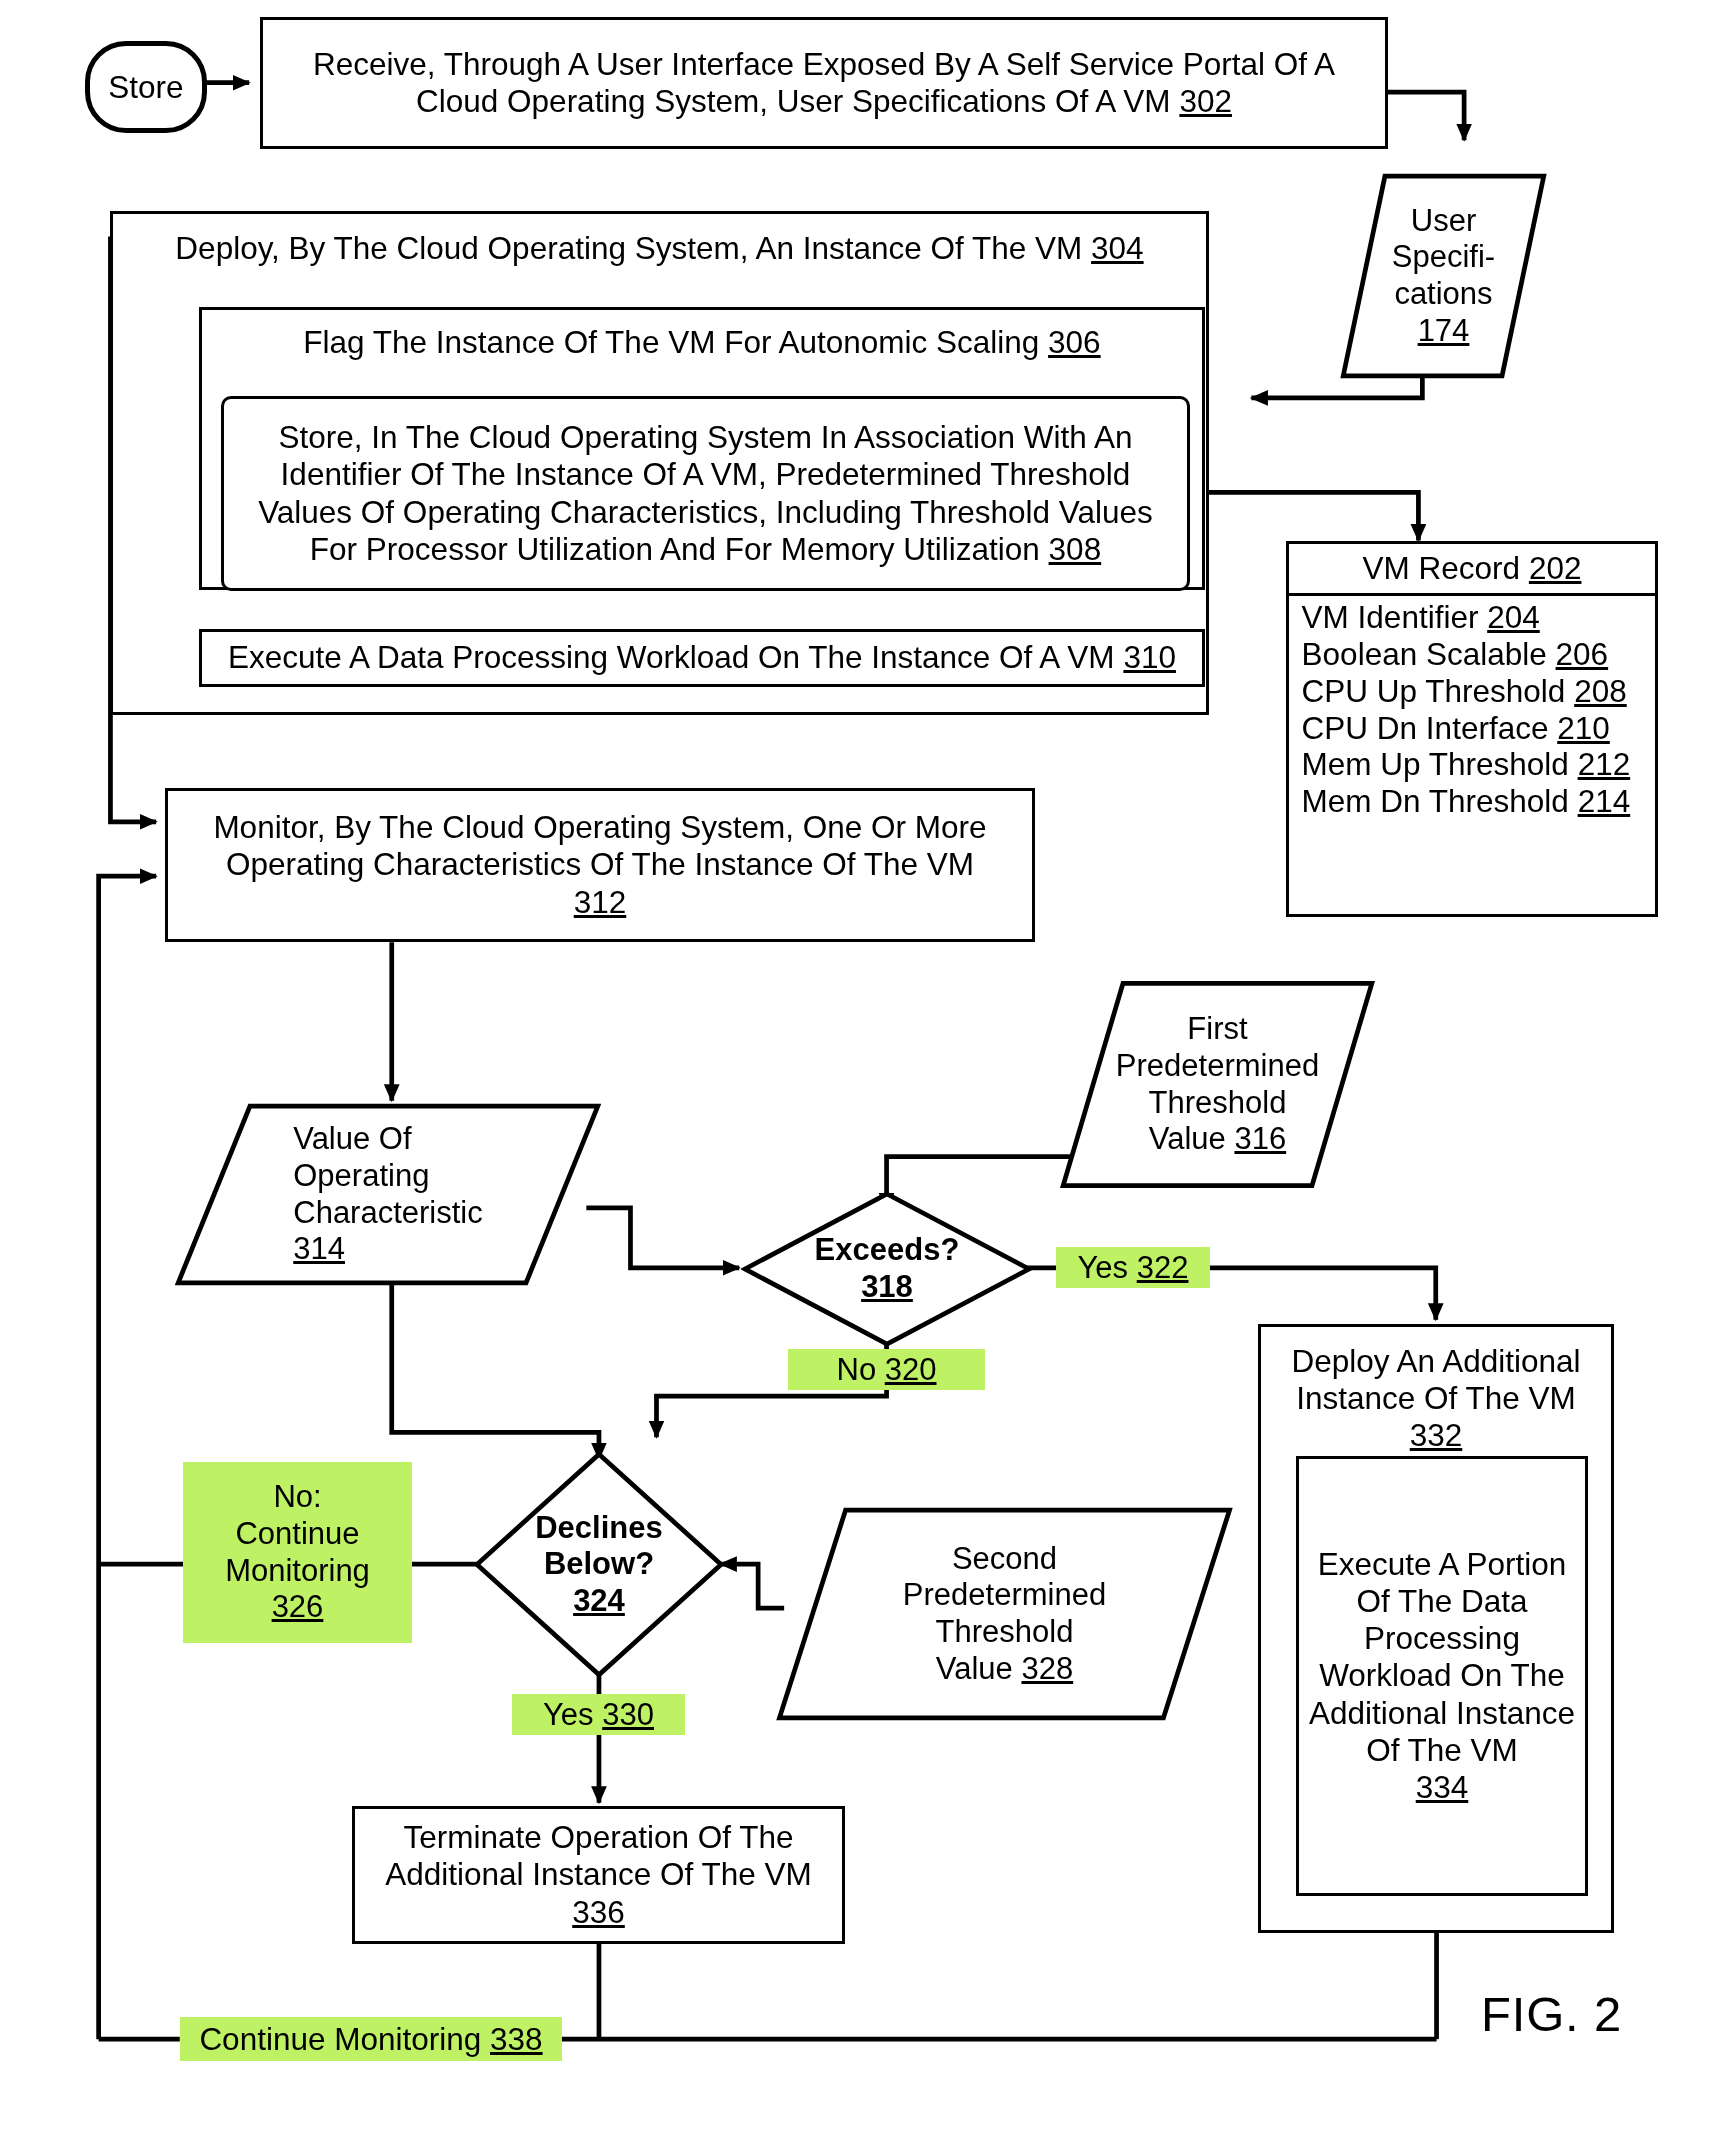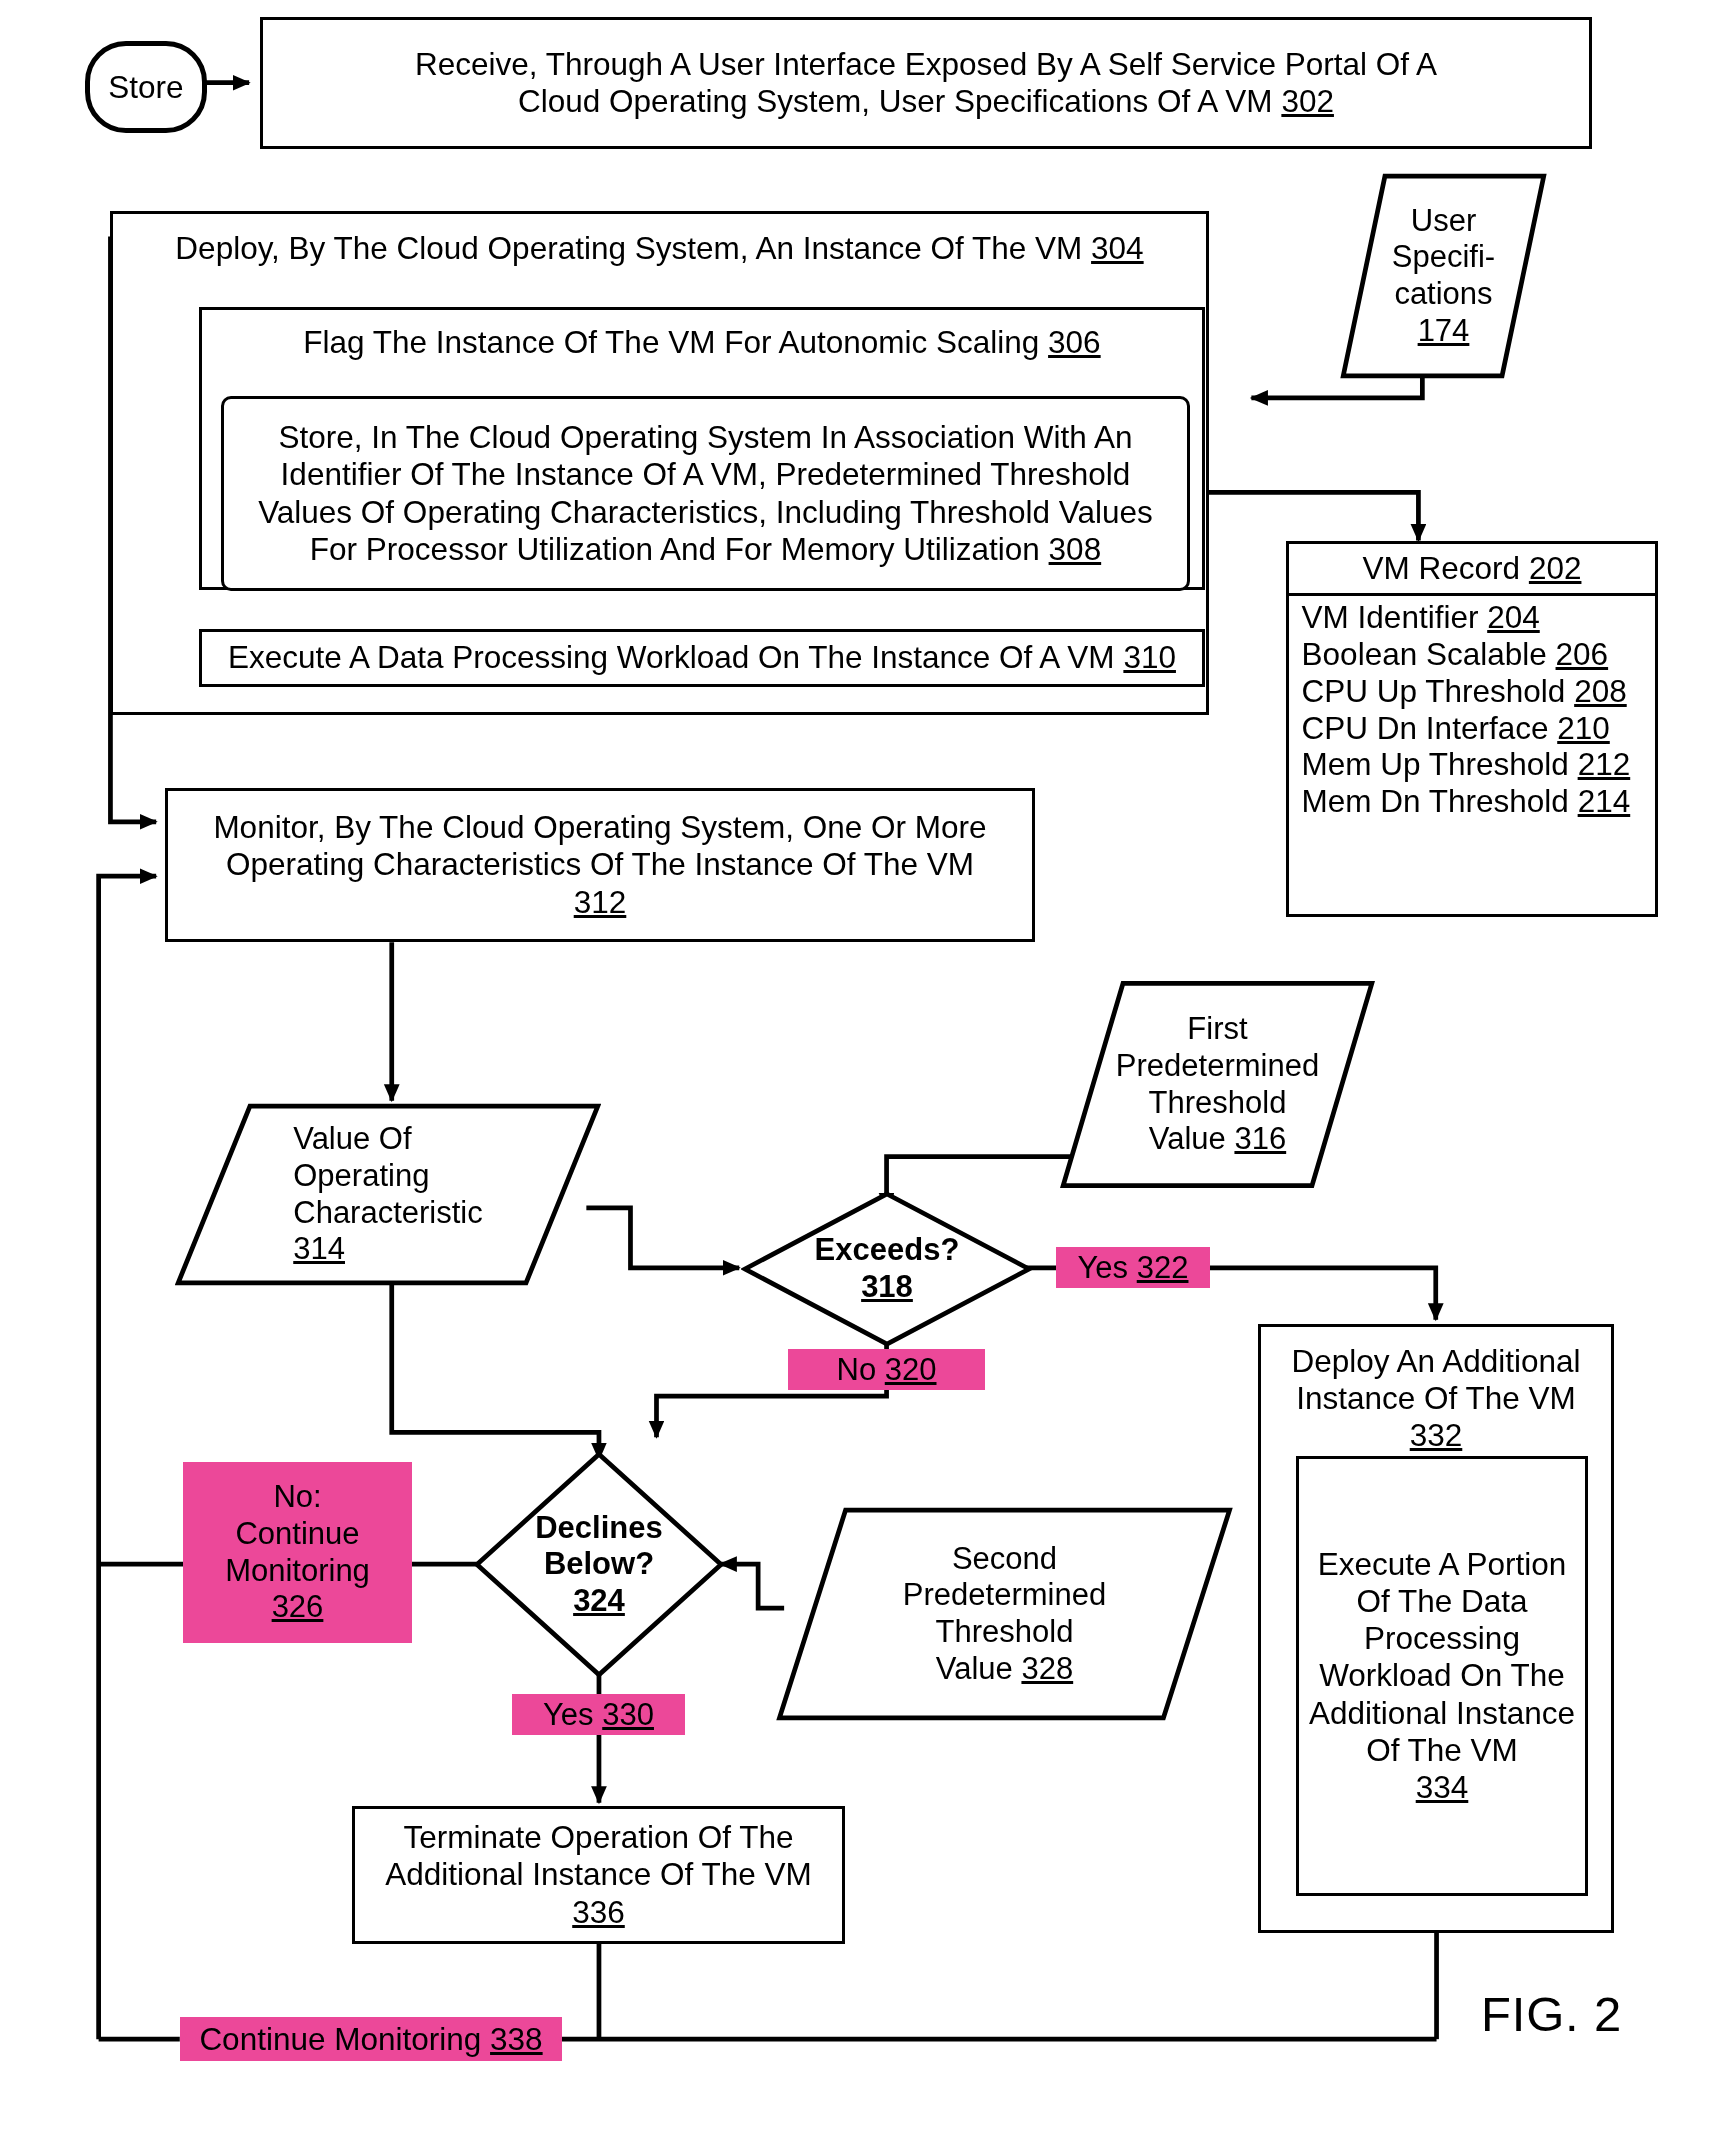--- a/index.html
+++ b/index.html
@@ -26,21 +26,21 @@
 
   
   .dia{position:absolute;font-weight:bold;}
   .dia > svg{position:absolute;left:0;top:0;}
   .dia > .dlabel{position:absolute;left:0;top:0;width:100%;height:100%;
         display:flex;align-items:center;justify-content:center;text-align:center;}
 
   .oval{position:absolute;border:5.5px solid #000;border-radius:41px;background:#fff;
         display:flex;align-items:center;justify-content:center;}
 
-  .plain{position:absolute;background:#ec4899;display:flex;align-items:center;
+  .plain{position:absolute;background:#bef264;display:flex;align-items:center;
          justify-content:center;text-align:center;}
 
   .rec-title{position:absolute;left:0;top:0;width:100%;height:49px;
              display:flex;align-items:center;justify-content:center;}
   .rec-rule{position:absolute;left:0;top:49px;width:100%;height:0;border-top:3.9px solid #000;}
   .rec-body{position:absolute;left:12.6px;top:55px;right:2px;text-align:left;line-height:1.17;}
   .rec-body div{white-space:nowrap;}
 
   .figlabel{position:absolute;font-size:49px;letter-spacing:0.8px;}
 </style>
@@ -102,21 +102,21 @@
 
       <line x1="125" y1="2588" x2="125" y2="1985"></line>
 
     </g>
   </svg>
 
   <div class="oval" style="left:85px;top:41px;width:112px;height:82px;">
     <span class="f40">Store</span>
   </div>
 
-  <div class="node box" style="left:260px;top:17.3px;width:1332px;height:132px;">
+  <div class="node box" style="left:260px;top:17.3px;width:1128px;height:132px;">
     <span class="txt f40">
       <span>Receive, Through A User Interface Exposed By A Self Service Portal Of A</span><br>
       <span>Cloud Operating System, User Specifications Of A VM</span>
       <span class="ref">302</span>
     </span>
   </div>
 
   <div class="para" style="left:1340px;top:140px;width:207px;height:206px;margin-top:33px;">
     <svg width="207" height="206" viewBox="0 0 263 262">
       <polygon points="57,4 259,4 206,258 4,258" fill="#fff" stroke="#000" stroke-width="6"></polygon>

